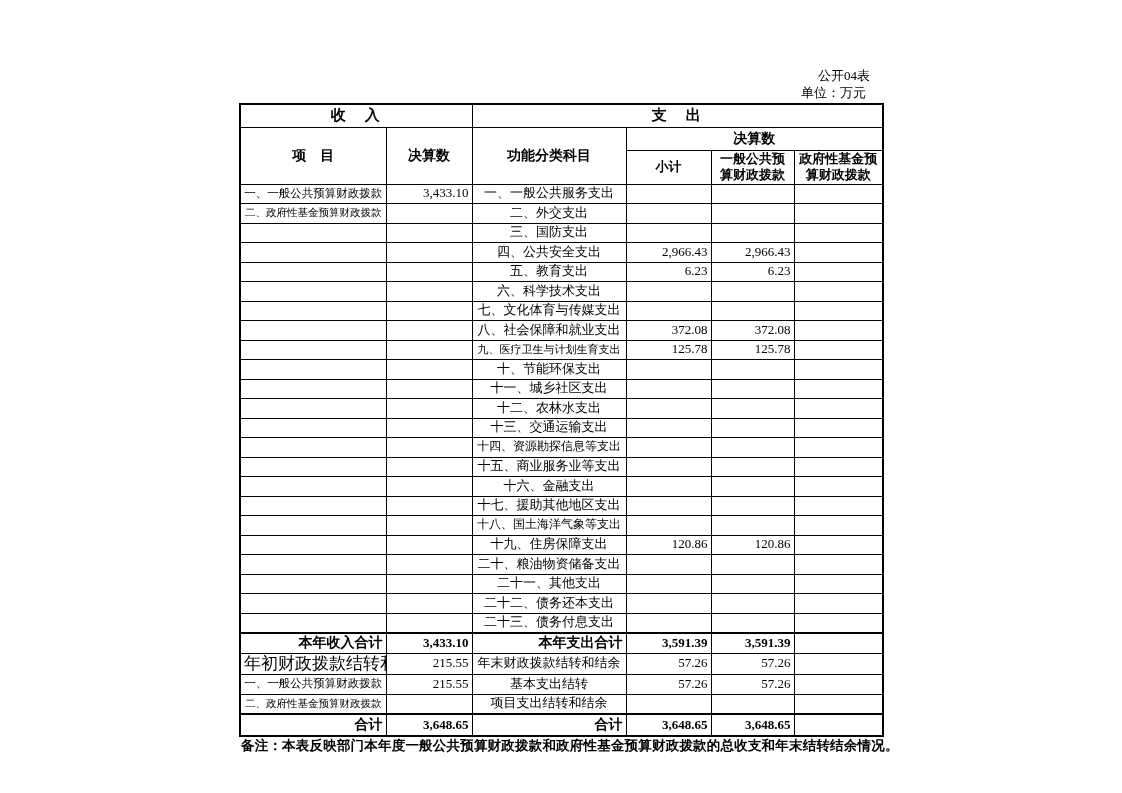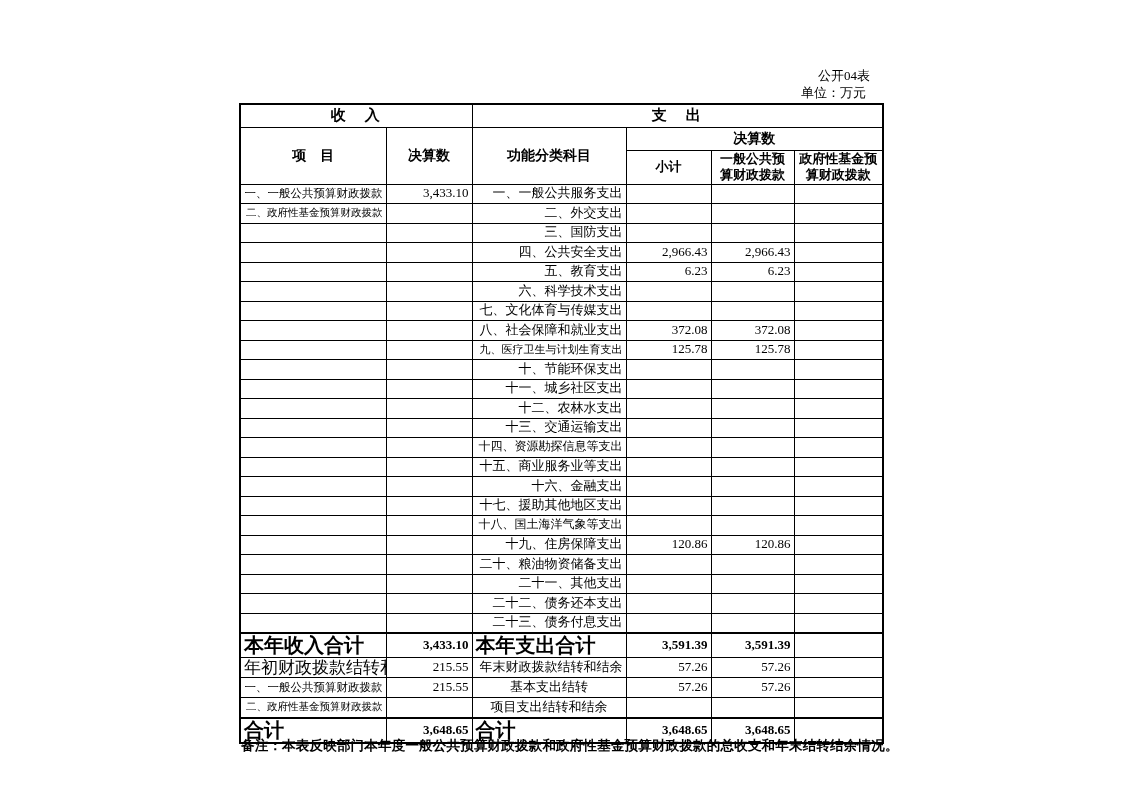--- a/index.html
+++ b/index.html
@@ -25,26 +25,26 @@
   table.main td{
     border:1px solid #000;padding:0 3px;font-size:13px;line-height:1.15;
     overflow:hidden;white-space:nowrap;vertical-align:middle;
   }
   tr.h1 td{height:22px;font-weight:bold;font-size:15px;text-align:center;letter-spacing:2px;}
   tr.h2 td, tr.h3 td{font-weight:bold;font-size:14px;text-align:center;white-space:normal;}
   tr.h2 td{height:22px;}
   tr.h3 td{height:28px;font-size:13px;line-height:1.25;}
   td.hb{border-bottom:2px solid #000;}
   td.sep{border-right:2px solid #000;}
-  td.t-left{text-align:right;}
+  td.t-left{text-align:center;}
   td.t-center{text-align:center;}
   td.num{text-align:right;}
   td.pad{padding-right:9px;}
   tr.total td{border-top:2px solid #000;font-weight:bold;}
-  tr.total td.t-label{text-align:left;font-size:20px;}
+  tr.total td.t-label{text-align:right;font-size:14px;}
   .note{
     position:absolute;top:737px;left:2px;width:641px;
     font-size:13.5px;font-weight:bold;white-space:nowrap;letter-spacing:0.2px;
   }
 </style>
 </head>
 <body>
 
 <div class="sheet">
   <div class="table-code">公开04表</div>

